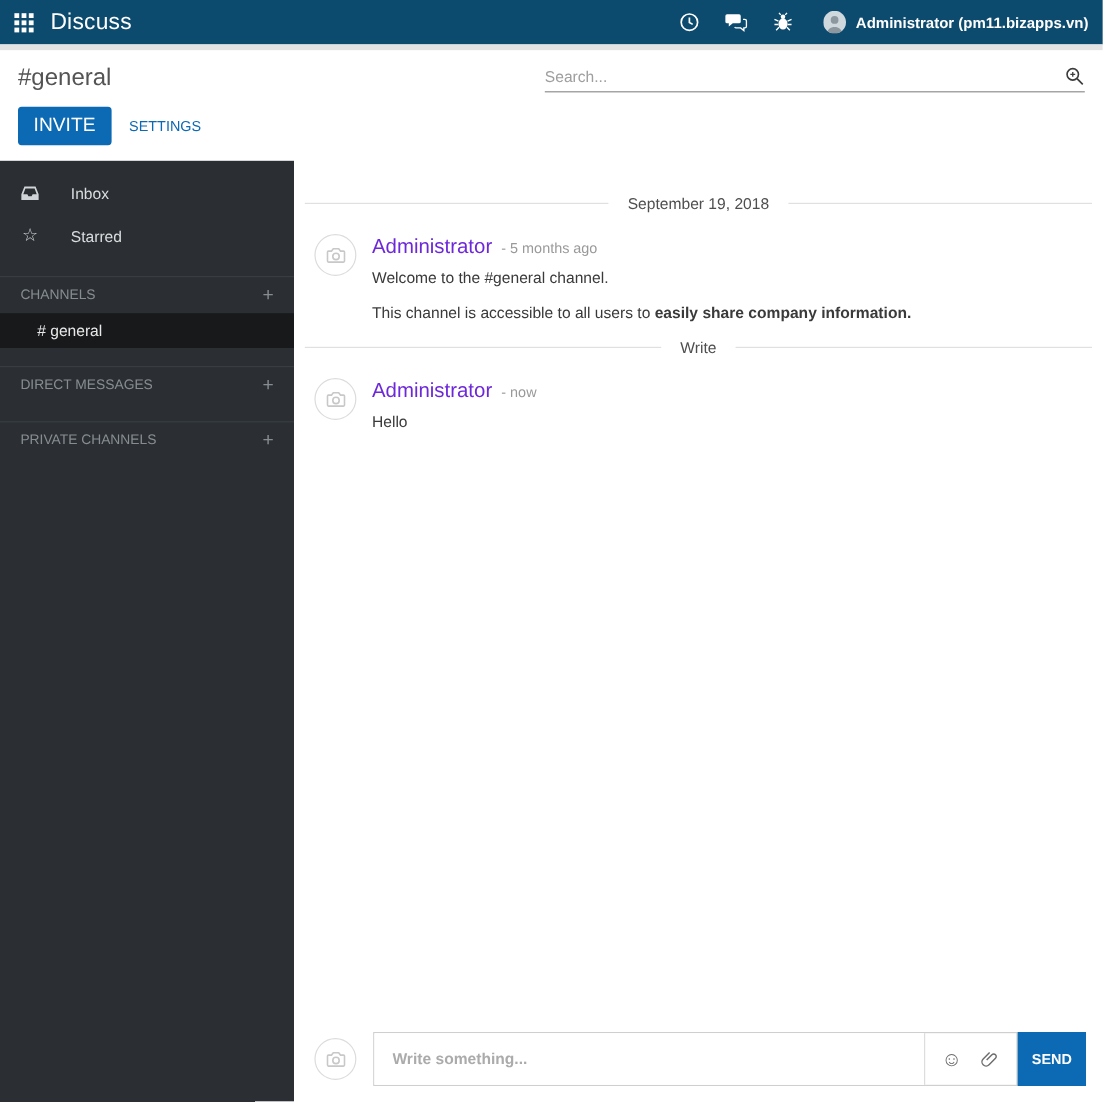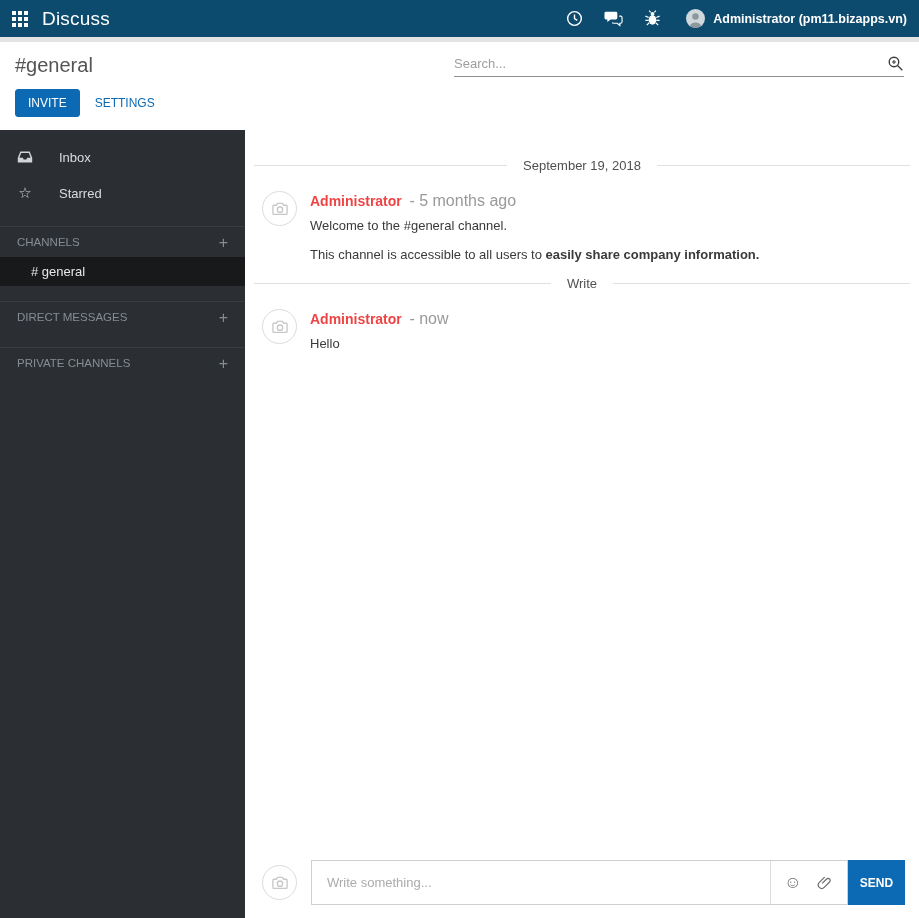--- a/index.html
+++ b/index.html
@@ -42,21 +42,21 @@
   .search-bar {
     width: 450px; display: flex; align-items: center;
     border-bottom: 1px solid #8f8f8f; padding-bottom: 4px; margin-top: 3px;
   }
   .search-bar input { flex: 1; border: none; outline: none; font-size: 13px; color: #333; font-family: inherit; background: transparent; }
   .search-bar input::placeholder { color: #9e9e9e; }
   .zoom-icon { width: 17px; height: 17px; cursor: pointer; flex-shrink: 0; }
   .cp-row2 { margin-top: 12px; display: flex; align-items: center; }
   .btn-invite {
     background: #0c69b3; color: #fff; border: 1px solid #0c69b3;
-    font-size: 12px; padding: 6px 12px; border-radius: 3px; cursor: pointer; font-family: inherit;
+    font-size: 16px; padding: 6px 12px; border-radius: 3px; cursor: pointer; font-family: inherit;
   }
   .btn-settings {
     background: none; border: none; color: #0c69b3;
     font-size: 12px; padding: 6px 0; margin-left: 15px; cursor: pointer; font-family: inherit;
   }
 
   
   .content { flex: 1; min-height: 0; display: flex; }
 
   
@@ -82,30 +82,30 @@
   .sep-label { margin: 0 16px; white-space: nowrap; }
 
   .message { display: flex; gap: 13px; padding: 18px 16px 0 17px; }
   .avatar {
     width: 35px; height: 35px; border-radius: 50%;
     border: 1px solid #dcdcdc; background: #fff;
     display: flex; align-items: center; justify-content: center; flex-shrink: 0;
   }
   .avatar svg { width: 20px; height: 20px; }
   .msg-head { padding-top: 1px; }
-  .author { font-weight: 700; color: #ef4444; font-size: 14px; }
-  .timestamp { color: #999; font-size: 16px; margin-left: 4px; }
+  .author { font-weight: 400; color: #6d28d9; font-size: 17px; }
+  .timestamp { color: #999; font-size: 12px; margin-left: 4px; }
   .msg-text { margin-top: 8px; font-size: 13px; color: #3a3a3a; }
   .msg-text .para + .para { margin-top: 14px; }
 
   
   .composer { position: absolute; left: 17px; right: 14px; bottom: 13px; display: flex; align-items: center; gap: 14px; }
   .composer-main { flex: 1; display: flex; height: 45px; }
   .composer-box { flex: 1; display: flex; border: 1px solid #cfcfcf; background: #fff; }
-  .composer-box input { flex: 1; border: none; outline: none; padding: 0 15px; font-size: 13px; font-family: inherit; color: #333; }
+  .composer-box input { flex: 1; border: none; outline: none; padding: 0 15px; font-size: 13px; font-family: inherit; color: #333; font-weight: bold; }
   .composer-box input::placeholder { color: #ababab; }
   .composer-tools { display: flex; align-items: center; border-left: 1px solid #ddd; padding: 0 6px; }
   .tool { width: 32px; height: 100%; display: flex; align-items: center; justify-content: center; cursor: pointer; color: #6d6d6d; }
   .smiley-glyph { font-size: 17px; color: #6d6d6d; }
   .tool svg { width: 16px; height: 16px; }
   .send-btn {
     width: 57px; background: #0c69b3; border: none; color: #fff;
     font-weight: 700; font-size: 12px; cursor: pointer; font-family: inherit;
   }
 </style>

